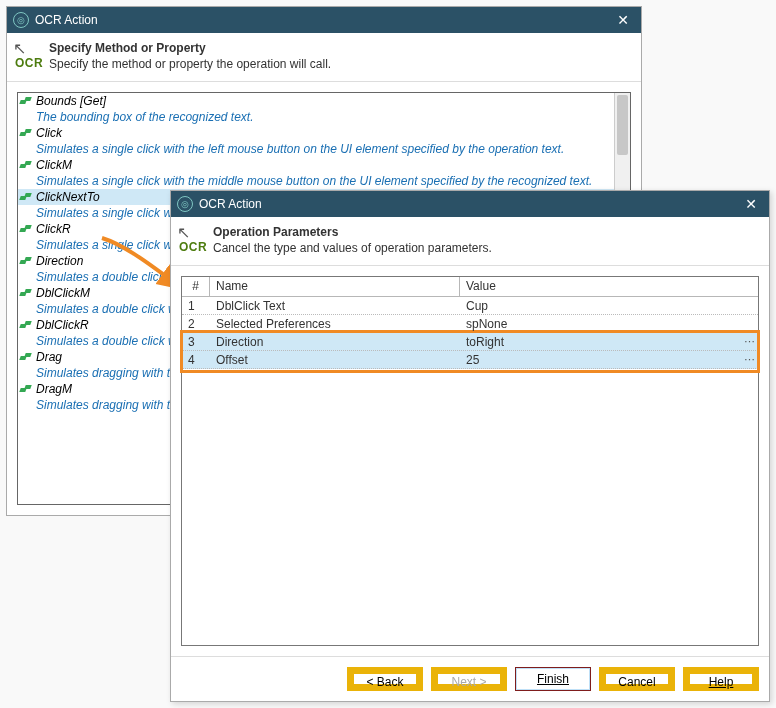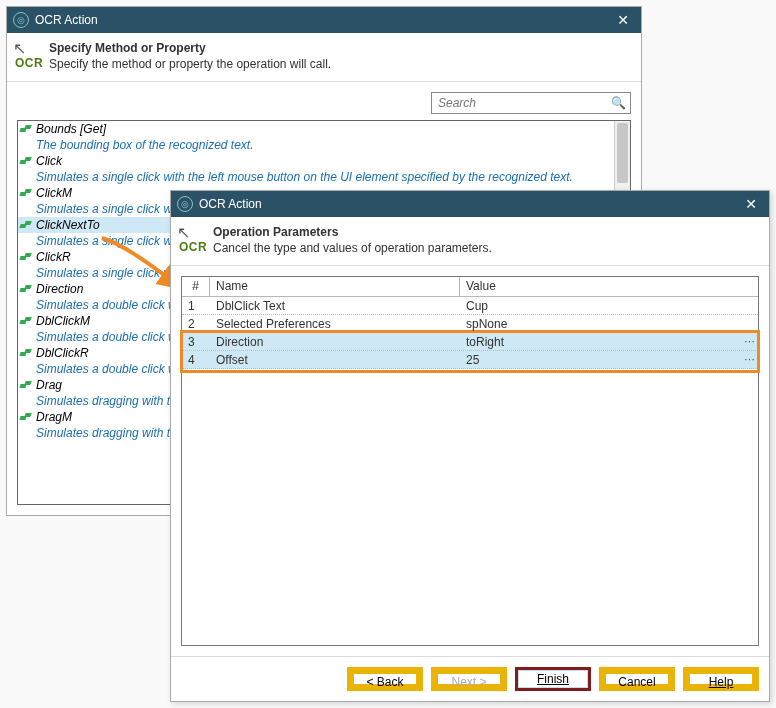--- a/index.html
+++ b/index.html
@@ -215,21 +215,21 @@
   }
   .footer-buttons button {
     min-width: 76px;
     height: 24px;
     background: #fff;
     border: 7px solid #eab308;
     font-size: 12px;
     cursor: pointer;
   }
   .footer-buttons button.primary {
-    border: 3px solid #7f1d1d;
+    border: 1px solid #7f1d1d;
     box-shadow: inset 0 0 0 1px #bfe0f7;
   }
   .footer-buttons button:disabled {
     color: #aaa;
     cursor: default;
   }
   .footer-buttons button .ul { text-decoration: underline; }
 
   
   .anno-arrow {
@@ -252,41 +252,35 @@
     <div class="cursor-ocr">
       <span class="arrow">↖</span>
       <span class="ocr-label">OCR</span>
     </div>
     <div class="texts">
       <div class="h-title">Specify Method or Property</div>
       <div class="h-sub">Specify the method or property the operation will call.</div>
     </div>
   </div>
   <div class="body">
-    <div class="search-row">
-      <div class="search-box">
-        <input placeholder="Search" style="">
-        <span class="mag">🔍</span>
-      </div>
-    </div>
     <div class="method-list-wrap">
       <div class="method-list" id="method-list">
           <div class="mrow">
             <div class="name-line">
               <span class="micon"></span>
               <span class="mname">Bounds [Get]</span>
             </div>
             <div class="desc-line">The bounding box of the recognized text.</div>
           </div>
           <div class="mrow">
             <div class="name-line">
               <span class="micon"></span>
               <span class="mname">Click</span>
             </div>
-            <div class="desc-line">Simulates a single click with the left mouse button on the UI element specified by the recognized text.</div>
+            <div class="desc-line">Simulates a single click with the left mouse button on the UI element specified by the operation text.</div>
           </div>
           <div class="mrow">
             <div class="name-line">
               <span class="micon"></span>
               <span class="mname">ClickM</span>
             </div>
             <div class="desc-line">Simulates a single click with the middle mouse button on the UI element specified by the recognized text.</div>
           </div>
           <div class="mrow selected">
             <div class="name-line">

